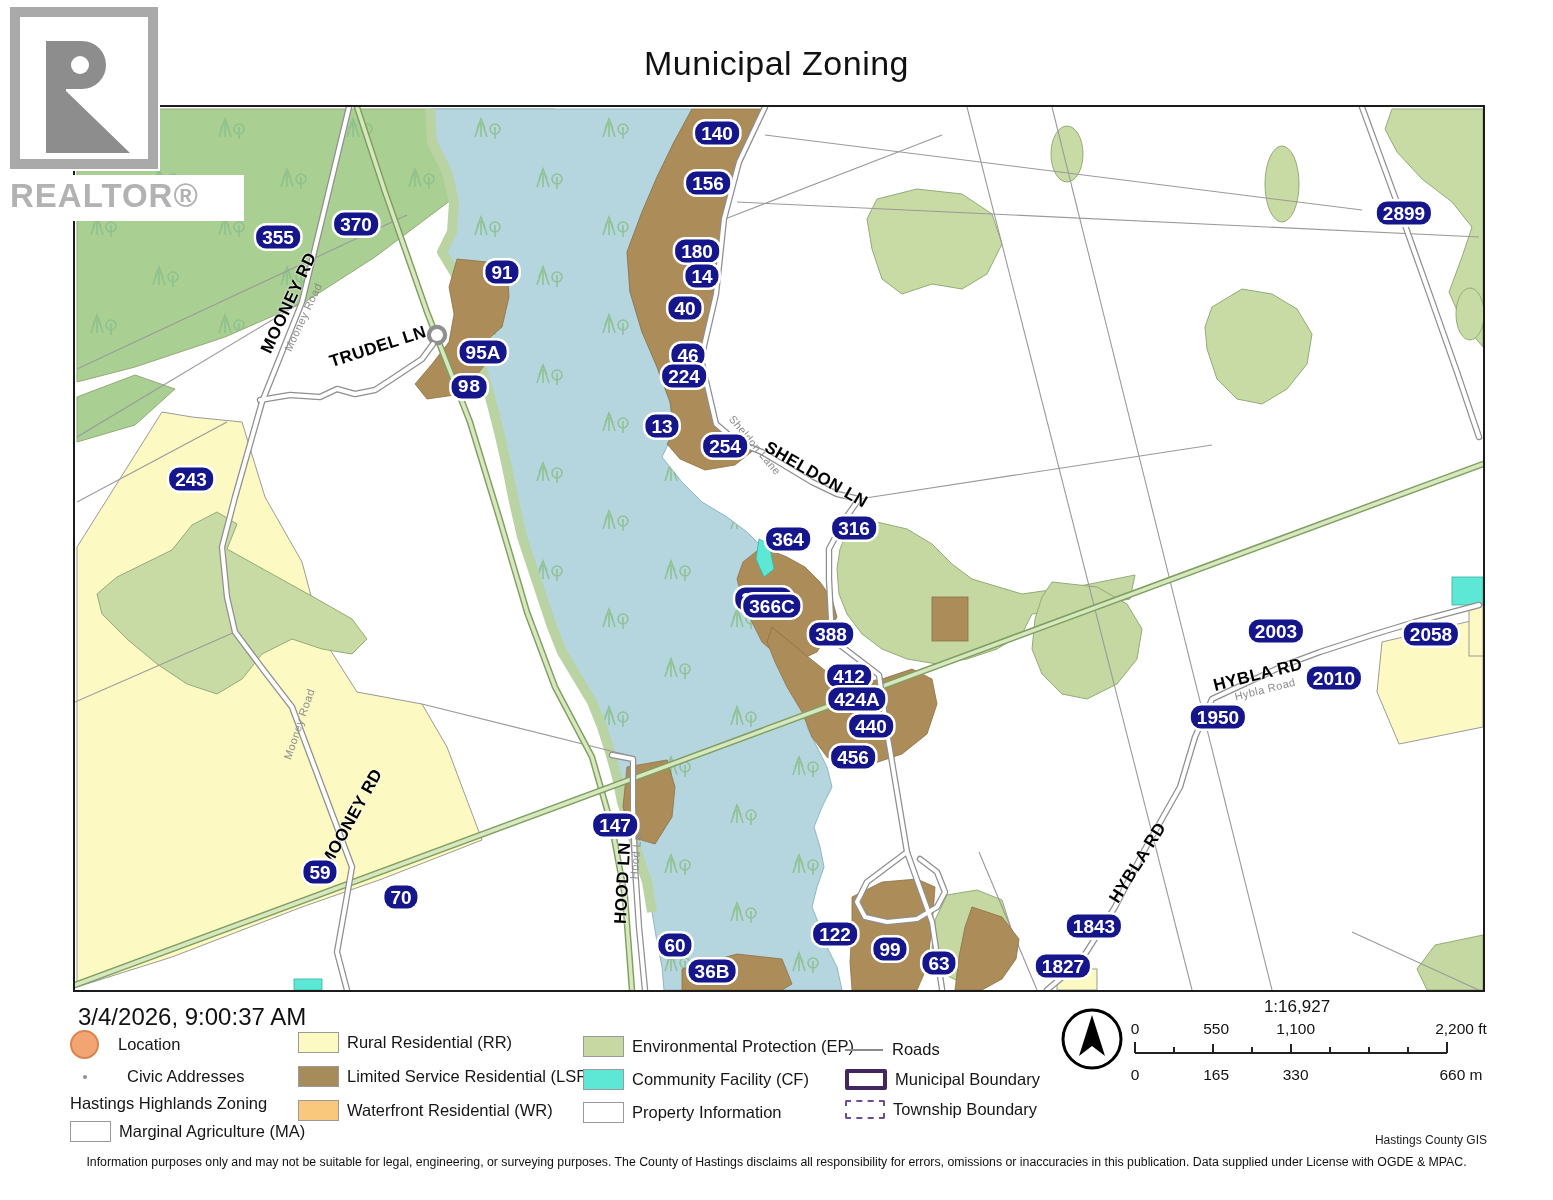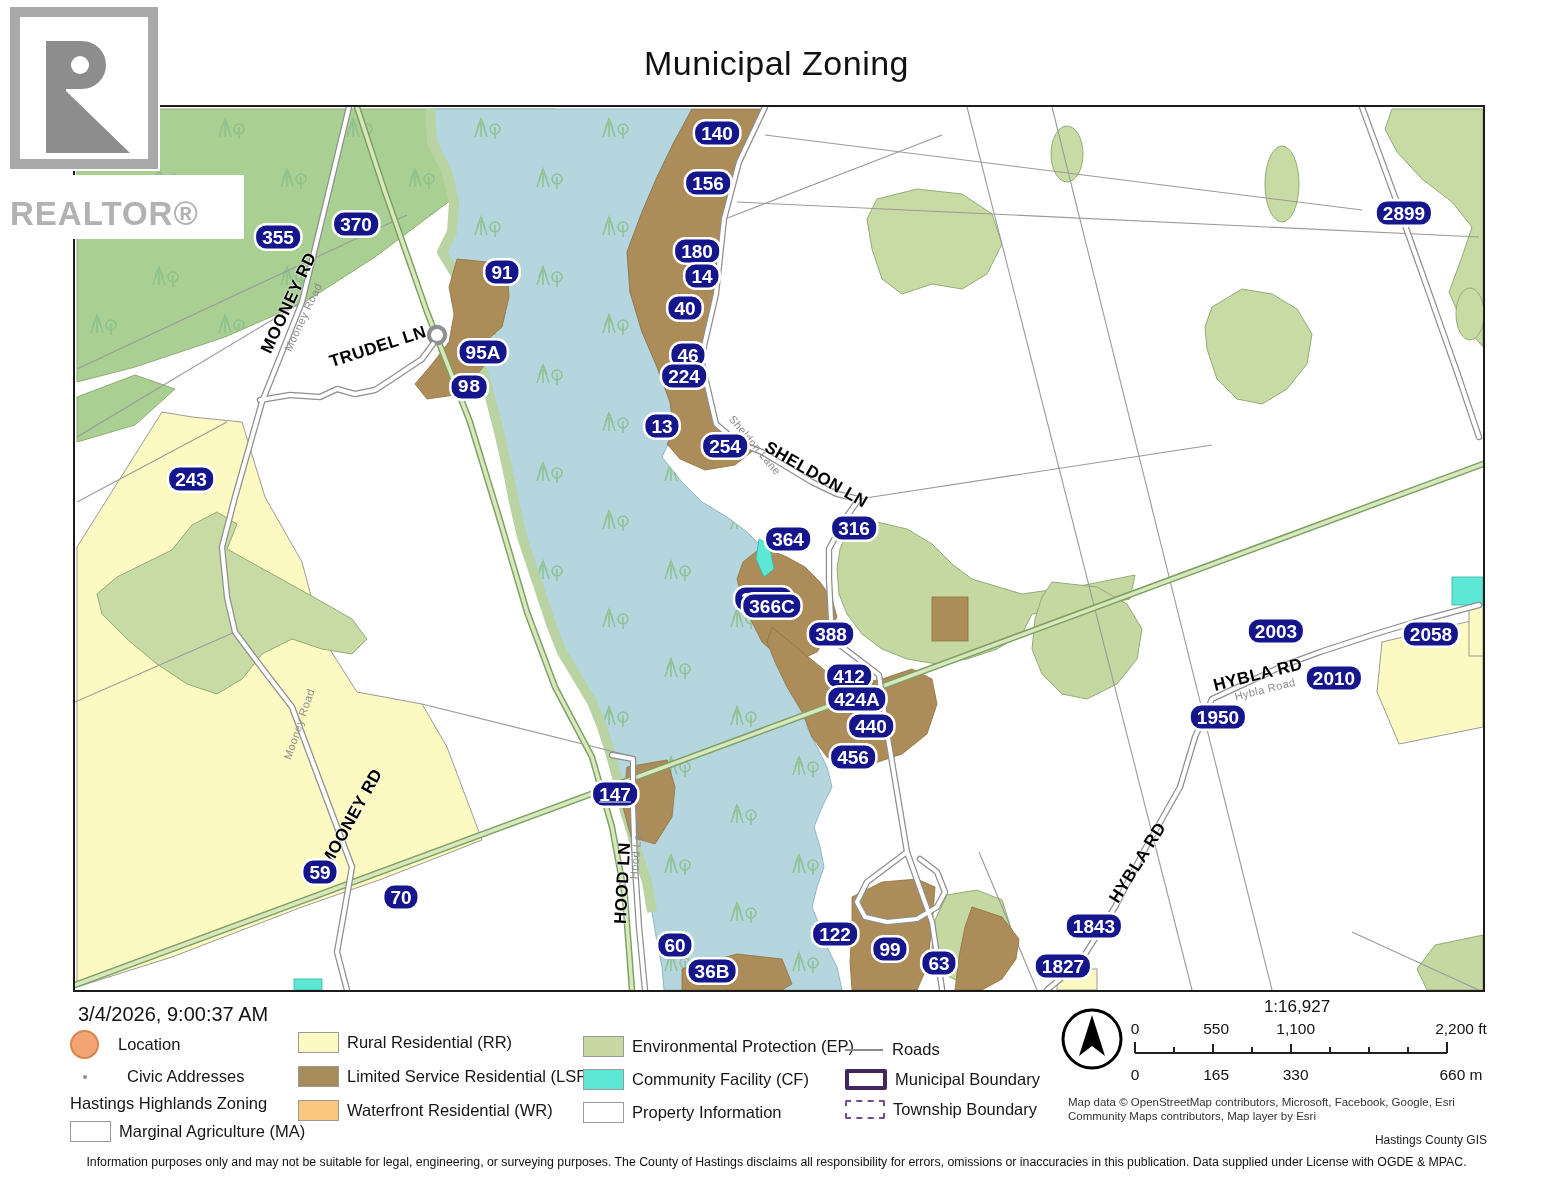--- a/index.html
+++ b/index.html
@@ -16,24 +16,24 @@
     font-weight:bold;font-size:19px;line-height:23px;padding:0 6px;border-radius:10px;
     box-shadow:0 0 0 2.5px #ffffff;white-space:nowrap;z-index:6;}
   .roadlabel{position:absolute;transform-origin:center;white-space:nowrap;z-index:5;}
   .roadlabel.main{font-weight:bold;font-size:17px;color:#000;
     text-shadow:0 0 2px #fff,0 0 2px #fff;letter-spacing:.5px;}
   .roadlabel.sub{font-size:11px;color:#8d8d8d;letter-spacing:.5px;}
 
   .realtor{position:absolute;left:8px;top:5px;z-index:10;}
   .realtor .box{width:152px;height:166px;background:#fff;}
   .realtor-text{position:absolute;left:0px;top:170px;width:230px;background:#fff;
-    font-size:33px;font-weight:bold;color:#b2b2b2;letter-spacing:1px;padding:20px 4px 6px 2px;}
+    font-size:33px;font-weight:bold;color:#b2b2b2;letter-spacing:1px;padding:2px 4px 6px 2px;}
 
   .footer{position:absolute;left:0;top:992px;width:1553px;height:208px;background:#fff;z-index:3;}
-  .timestamp{position:absolute;left:78px;top:11px;font-size:20px;color:#111;}
+  .timestamp{position:absolute;left:78px;top:11px;font-size:24px;color:#111;}
 
   .lg-col{position:absolute;display:flex;flex-direction:column;}
   .lg-row{display:flex;align-items:center;color:#161616;font-size:16.5px;}
   .lg-row .lg-label{white-space:nowrap;}
   .lg-circle{width:25px;height:25px;border-radius:50%;margin-right:19px;flex:0 0 auto;}
   .lg-dot{width:4px;height:4px;border-radius:50%;background:#909090;margin:0 40px 0 13px;flex:0 0 auto;}
   .lg-swatch{width:39px;height:19px;border:1px solid #9a9a9a;margin-right:8px;flex:0 0 auto;}
   .lg-line{width:38px;height:0;border-top:2px solid #8a8a8a;margin-right:9px;flex:0 0 auto;}
   .lg-rect{width:34px;height:13px;border:4px solid #44265e;border-radius:2px;margin-right:8px;flex:0 0 auto;}
   .lg-dashed{width:36px;height:15px;border:2.5px dashed #6d4d97;border-radius:2px;margin-right:8px;flex:0 0 auto;}
@@ -199,21 +199,21 @@
         <div class="badge" style="left: 796px; top: 619px;">440</div>
         <div class="badge" style="left: 778px; top: 650px;">456</div>
         <div class="badge" style="left: 427px; top: 165px;">91</div>
         <div class="badge" style="left: 408px; top: 245px;">95A</div>
         <div class="badge" style="left: 394px; top: 280px; font-family: Liberation Mono, monospace;">98</div>
         <div class="badge" style="left: 203px; top: 130px;">355</div>
         <div class="badge" style="left: 281px; top: 117px;">370</div>
         <div class="badge" style="left: 116px; top: 372px;">243</div>
         <div class="badge" style="left: 245px; top: 765px;">59</div>
         <div class="badge" style="left: 326px; top: 790px;">70</div>
-        <div class="badge" style="left: 540px; top: 687px; text-decoration: underline;">147</div>
+        <div class="badge" style="left: 540px; top: 718px;">147</div>
         <div class="badge" style="left: 600px; top: 838px;">60</div>
         <div class="badge" style="left: 637px; top: 864px;">36B</div>
         <div class="badge" style="left: 760px; top: 827px;">122</div>
         <div class="badge" style="left: 815px; top: 842px;">99</div>
         <div class="badge" style="left: 864px; top: 856px;">63</div>
         <div class="badge" style="left: 1019px; top: 819px;">1843</div>
         <div class="badge" style="left: 988px; top: 859px;">1827</div>
         <div class="badge" style="left: 1143px; top: 610px;">1950</div>
         <div class="badge" style="left: 1259px; top: 571px;">2010</div>
         <div class="badge" style="left: 1201px; top: 524px;">2003</div>
@@ -339,18 +339,17 @@
         <div class="sb-label" style="left: 1295.68px; top: 28px;">1,100</div>
         <div class="sb-label" style="left: 1461px; top: 28px;">2,200 ft</div>
       </div>
     <div id="scale-m-labels">
         <div class="sb-label" style="left: 1135px; top: 74px;">0</div>
         <div class="sb-label" style="left: 1216.12px; top: 74px;">165</div>
         <div class="sb-label" style="left: 1295.68px; top: 74px;">330</div>
         <div class="sb-label" style="left: 1461px; top: 74px;">660 m</div>
       </div>
 
-    <div class="attribution">Map data © OpenStreetMap contributors, Microsoft, Facebook, Google, Esri Community Maps contributors, Map layer by Esri</div>
     <div class="credit">Hastings County GIS</div>
     <div class="disclaimer">Information purposes only and may not be suitable for legal, engineering, or surveying purposes.  The County of Hastings disclaims all responsibility for errors, omissions or inaccuracies in this publication. Data supplied under License with OGDE &amp; MPAC.</div>
   </div>
 
 </div>
 
 </body></html>

